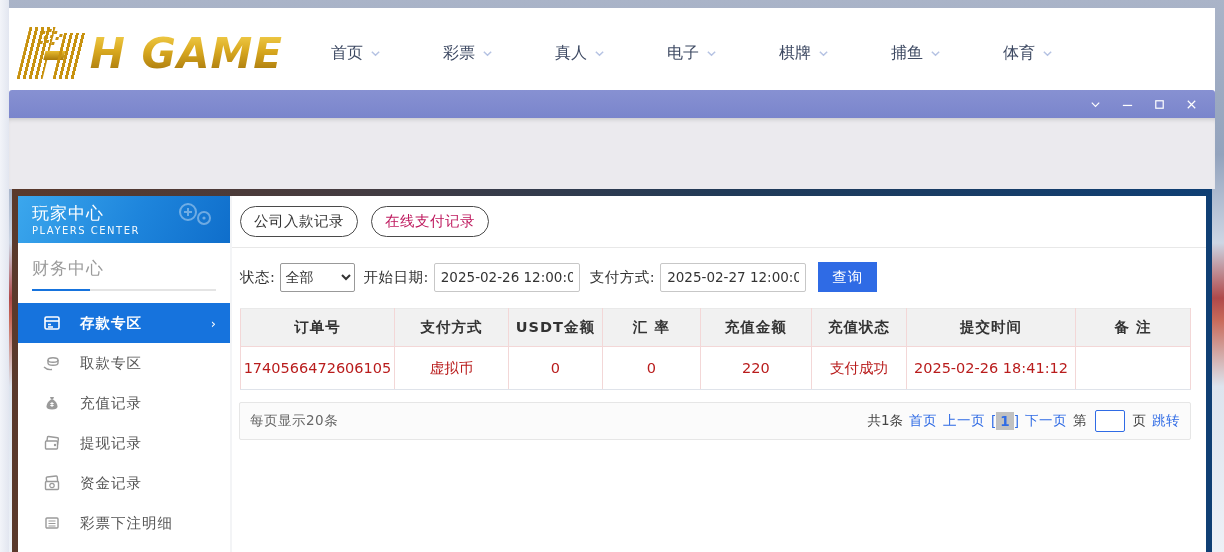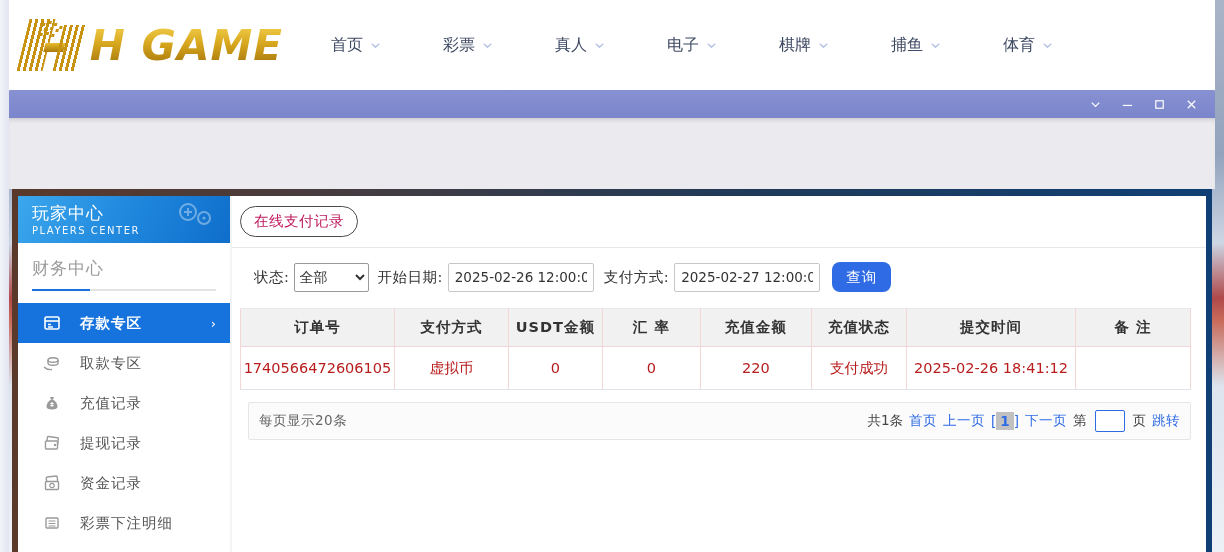--- a/index.html
+++ b/index.html
@@ -6,21 +6,21 @@
   html,body { width:1224px; height:552px; overflow:hidden; }
   body {
     font-family:"DejaVu Sans","Liberation Sans",sans-serif;
     background:
       linear-gradient(180deg,#aab4c8 0%,#93a3bd 28%,#cdd6e4 44%,#b0494a 54%,#c86a5a 58%,#dde4ee 70%,#edf1f7 100%);
     position:relative;
   }
   .page-left-strip{position:absolute;left:0;top:0;width:9px;height:552px;
     background:linear-gradient(90deg,#f2f4f9,#e2e6f0);}
   
-  .site-header{position:absolute;left:9px;top:0;width:1206px;height:90px;background:#ffffff;
+  .site-header{position:absolute;left:9px;top:8px;width:1206px;height:90px;background:#ffffff;
     display:flex;align-items:center;}
   .logo{display:flex;align-items:center;height:70px;margin-left:4px;width:270px;position:relative;}
   .logo-mark{position:relative;width:78px;height:52px;transform:skewX(-14deg);margin-left:10px;}
   .logo-mark .stripes-a{position:absolute;left:0;top:0;width:26px;height:52px;
     background:repeating-linear-gradient(90deg,#c8920f 0 3px,transparent 3px 6px);}
   .logo-mark .stripes-b{position:absolute;left:36px;top:6px;width:22px;height:46px;
     background:repeating-linear-gradient(90deg,#c8920f 0 3px,transparent 3px 6px);}
   .logo-mark .crossbar{position:absolute;left:22px;top:24px;width:20px;height:9px;
     background:linear-gradient(180deg,#e8bb2e,#a97a0a);}
   .logo-dots{position:absolute;left:14px;top:4px;width:3px;height:3px;background:#c8920f;
@@ -68,39 +68,39 @@
   .sb-item.active{background:#1673dd;color:#fff;}
   .sb-item.active .sb-label{font-weight:bold;}
   .sb-item .sb-arrow{margin-left:auto;font-size:13px;display:none;}
   .sb-item.active .sb-arrow{display:block;}
   
   .content{flex:1;background:#ffffff;margin-left:2px;display:flex;flex-direction:column;min-width:0;}
   .tabs-row{padding:10px 0 10px 8px;border-bottom:1px solid #e8e8e8;display:flex;gap:13px;}
   .tab-pill{border:1px solid #4a4a4a;border-radius:16px;background:#fff;padding:5px 13px;
     font-size:14.5px;color:#333;cursor:pointer;letter-spacing:.5px;}
   .tab-pill.active{color:#be185d;}
-  .filter-row{display:flex;align-items:center;padding:14px 0 14px 8px;font-size:14.5px;color:#333;margin-left:14px;}
+  .filter-row{display:flex;align-items:center;padding:14px 0 14px 8px;font-size:14.5px;color:#333;}
   .filter-row label{margin-right:5px;letter-spacing:.5px;}
   .status-select{width:75px;height:29px;border:1px solid #999;border-radius:2px;font-size:14px;
     color:#333;margin-right:8px;background:#fff;font-family:inherit;}
   .date-input{width:146px;height:29px;border:1px solid #c7c7c7;border-radius:2px;font-size:13.5px;
     color:#333;padding:0 6px;margin-right:10px;font-family:inherit;}
-  .search-btn{background:#2f6be5;color:#fff;border:none;border-radius:8px;height:30px;padding:0 14px;
+  .search-btn{background:#2f6be5;color:#fff;border:none;border-radius:0;height:30px;padding:0 14px;
     font-size:14.5px;cursor:pointer;margin-left:2px;font-family:inherit;letter-spacing:1px;}
   
   .table-wrap{margin:2px 15px 0 8px;}
   table{width:100%;border-collapse:collapse;table-layout:fixed;}
   th{background:#f1f1f1;font-size:14.5px;color:#333;font-weight:bold;height:38px;
     border:1px solid #f3d7d7;border-top:1px solid #e9e9e9;letter-spacing:1px;}
   td{height:43px;text-align:center;font-size:14.5px;color:#b91c1c;border:1px solid #f3d7d7;
     border-bottom:1px solid #dfe3ea;background:#fff;}
   col.c0{width:16.2%}col.c1{width:12%}col.c2{width:9.9%}col.c3{width:10.3%}
   col.c4{width:11.7%}col.c5{width:10%}col.c6{width:17.8%}col.c7{width:12.1%}
   
-  .pagination{margin:12px 15px 0 16px;border:1px solid #e6e6e6;background:#fbfbfb;border-radius:2px;
+  .pagination{margin:12px 15px 0 7px;border:1px solid #e6e6e6;background:#fbfbfb;border-radius:2px;
     height:38px;display:flex;align-items:center;padding:0 10px;font-size:13.5px;color:#666;}
   .pg-left{letter-spacing:.5px;}
   .pg-right{margin-left:auto;display:flex;align-items:center;gap:6px;color:#444;}
   .pg-link{color:#2f6be5;cursor:pointer;text-decoration:none;letter-spacing:.5px;}
   .pg-bracket{color:#2f6be5;}
   .pg-current{background:#c0c0c0;color:#2f6be5;padding:1px 4px;font-weight:bold;}
   .pg-jump-input{width:30px;height:22px;border:1px solid #2f6be5;border-radius:2px;margin:0 2px;
     font-size:13px;text-align:center;font-family:inherit;}
 </style>
 </head>
@@ -293,20 +293,21 @@
               </span>
             <span class="sb-label">彩票下注明细</span>
           </div>
         </nav>
       </div>
     </aside>
 
     <main class="content">
 
       <div class="tabs-row">
+        <button class="tab-pill">公司入款记录</button>
         <button class="tab-pill active">在线支付记录</button>
       </div>
 
       <div class="filter-row">
         <label>状态:</label>
         <select class="status-select">
           <option>全部</option>
         </select>
         <label>开始日期:</label>
         <input class="date-input" type="text" value="2025-02-26 12:00:00" style="">

